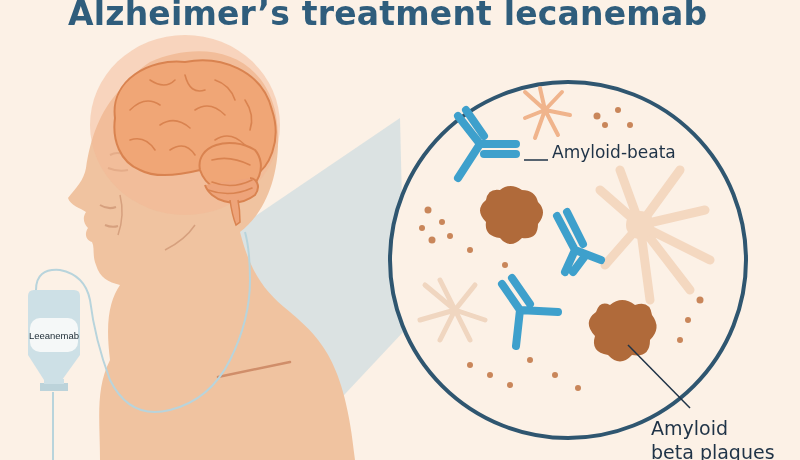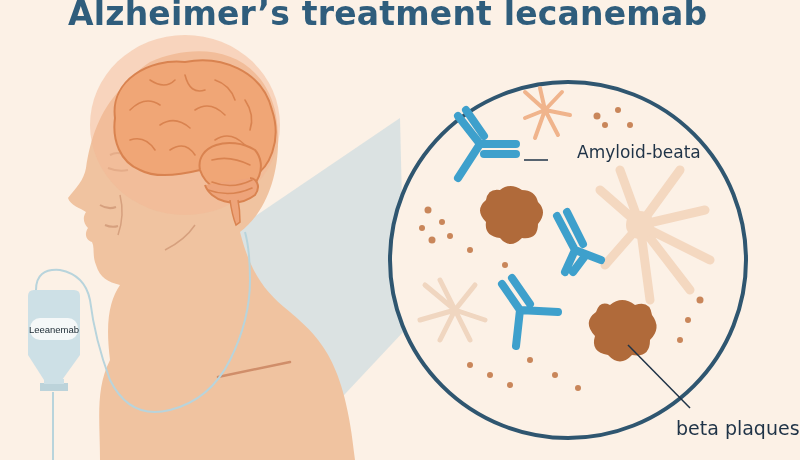--- a/index.html
+++ b/index.html
@@ -1,22 +1,22 @@
 <!DOCTYPE html>
 <html><head>
   <meta charset="utf-8">
   <style>
     html, body { margin:0; padding:0; }
     body { width:800px; height:460px; overflow:hidden; background:#fcf1e6; font-family:"Liberation Sans", sans-serif; position:relative; }
     .title { position:absolute; left:68px; top:-6px; margin:0; font-family:"DejaVu Sans", sans-serif; font-weight:bold; font-size:33px; color:#2f5d7c; letter-spacing:0.2px; white-space:nowrap; }
     svg.scene { position:absolute; left:0; top:0; }
-    .lbl { position:absolute; font-family:"DejaVu Sans", sans-serif; color:#1f3347; white-space:nowrap;margin-left:25px; }
+    .lbl { position:absolute; font-family:"DejaVu Sans", sans-serif; color:#1f3347; white-space:nowrap; }
     .lbl1 { left:552px; top:142px; font-size:17px; line-height:20px; }
     .lbl2 { left:651px; top:416px; font-size:19px; line-height:24px; }
-    .bag-label { position:absolute; left:30px; top:318px; width:48px; height:22px; background:#f5f8f8; display:flex; align-items:center; justify-content:center; font-size:9.5px; color:#1b2a33;border-radius:10px; }
+    .bag-label { position:absolute; left:30px; top:318px; width:48px; height:34px; background:#f5f8f8; display:flex; align-items:center; justify-content:center; font-size:9.5px; color:#1b2a33;border-radius:10px; }
   </style>
 </head>
 <body>
 
 <h1 class="title">Alzheimer’s treatment lecanemab</h1>
 
 <svg class="scene" width="800" height="460" viewBox="0 0 800 460">
 
   <polygon points="232,232 400,118 405,330 330,410" fill="#d5dfe0" opacity="0.85"></polygon>
 
@@ -119,14 +119,15 @@
   <line x1="524" y1="160" x2="548" y2="160" stroke="#1f3347" stroke-width="1.5"></line>
   <line x1="628" y1="345" x2="690" y2="408" stroke="#1f3347" stroke-width="1.5"></line>
 </svg>
 
 <div class="bag-label">Leeanemab</div>
 
 <div class="lbl lbl1">
   <div>Amyloid-beata</div>
 </div>
 <div class="lbl lbl2">
+  <div>Amyloid</div>
   <div>beta plaques</div>
 </div>
 
 </body></html>

